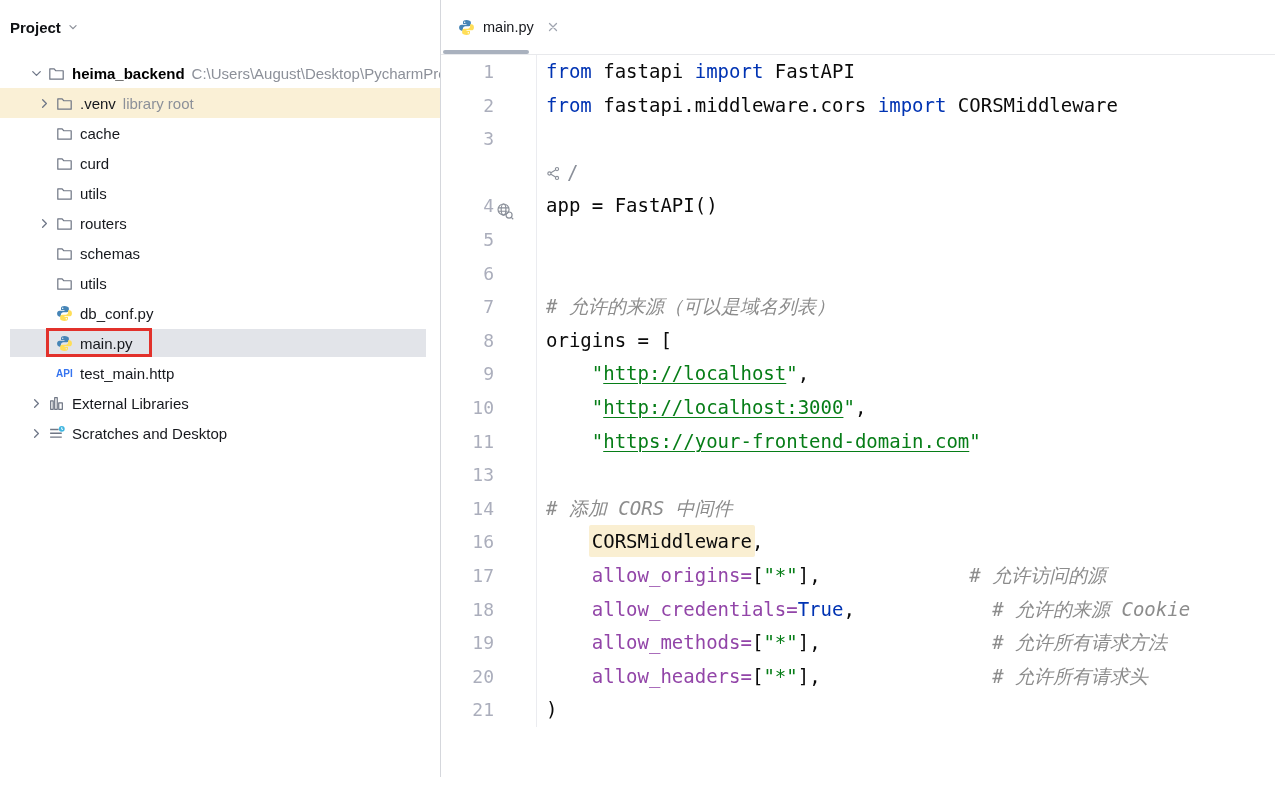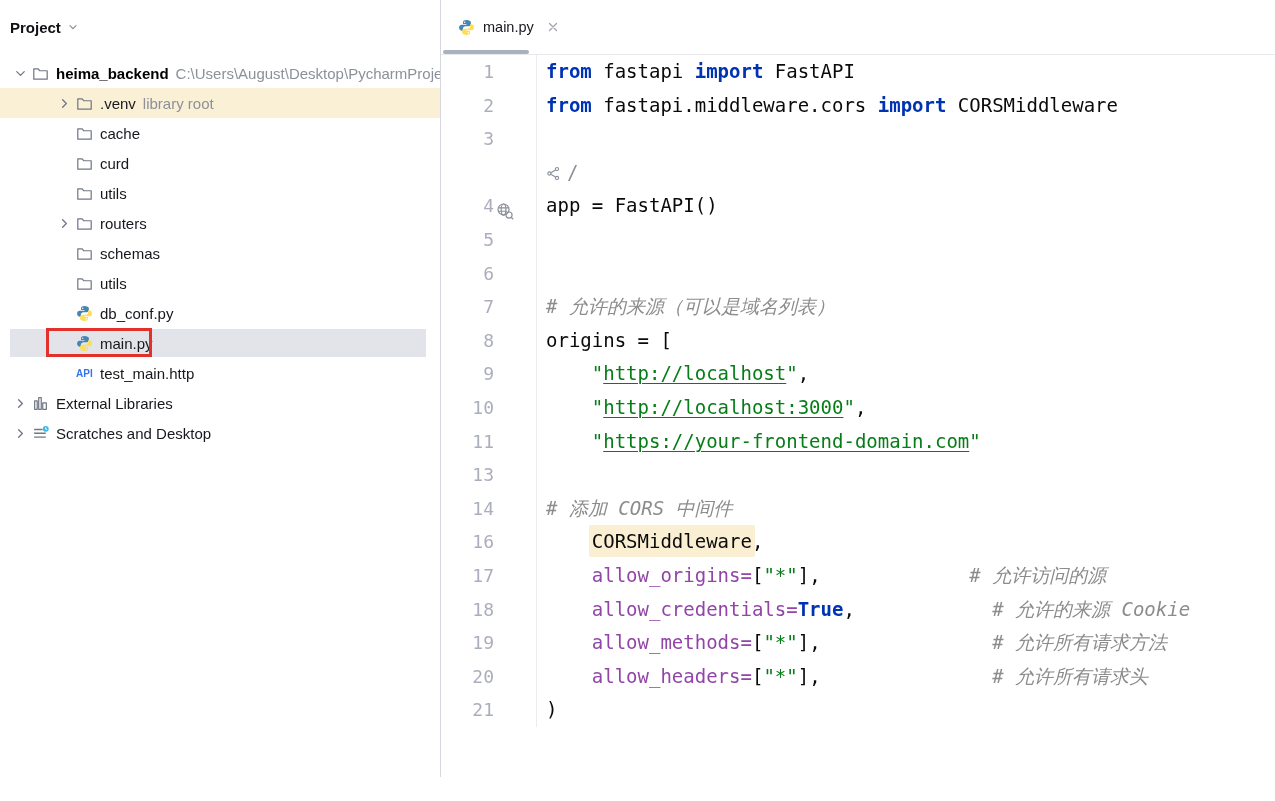--- a/index.html
+++ b/index.html
@@ -20,22 +20,22 @@
   .tree-row {
     position:relative; height:30px; display:flex; align-items:center;
     white-space:nowrap; overflow:hidden; font-size:15px; color:#16181d; cursor:default;
   }
   .tree-row > * { position:relative; z-index:1; }
   .tree-row.cream { background:#FAF0D6; }
   .tree-row.selected::before {
     content:""; position:absolute; left:10px; right:14px; top:1px; bottom:1px;
     background:#E2E4E9; z-index:0;
   }
-  .lvl0 { padding-left:8px; }
-  .lvl1 { padding-left:52px;text-align:right; }
+  .lvl0 { padding-left:24px; }
+  .lvl1 { padding-left:32px;text-align:right; }
   .chev { width:24px; height:16px; flex:none; display:flex; align-items:center; justify-content:center; }
   .ticon { width:20px; flex:none; display:flex; align-items:center; }
   .tlabel { margin-left:4px; }
   .tlabel.bold { font-weight:bold; color:#000; }
   .suffix { color:#8C9099; margin-left:7px; }
   .ann-box {
     position:absolute; left:46px; top:0px; width:106px; height:29px;
     border:3px solid #E2312B; z-index:3; pointer-events:none;
   }
   
@@ -61,21 +61,21 @@
   .code-row { display:flex; height:33.6px; line-height:33.6px; }
   .gutter {
     position:relative; width:96px; flex:none; border-right:1px solid #EBECF0;
     color:#ABAEBC; text-align:right; padding-right:42px; font-size:18px;
   }
   .gicon { position:absolute; left:55px; top:8px; }
   .codeln { padding-left:9px; white-space:pre; }
   .inlay-wrap { display:inline-flex; align-items:center; gap:5px; color:#8A8F99; }
   .inlay-wrap svg { vertical-align:middle; }
   
-  .tk-kw  { color:#0033B3;font-weight:bold; }
+  .tk-kw  { color:#0033B3; }
   .tk-pl  { color:#0a0a0a; }
   .tk-str { color:#067D17; }
   .tk-stru{ color:#067D17; text-decoration:underline; text-underline-offset:3px; text-decoration-thickness:1px; }
   .tk-cm  { color:#8C8C8C; font-style:italic; }
   .tk-par { color:#9245A8; }
   .tk-hl  { color:#0a0a0a; background:#FAEFD2; padding:5px 3px; margin:-5px -3px; border-radius:2px; }
 </style>
 </head>
 <body>
 

